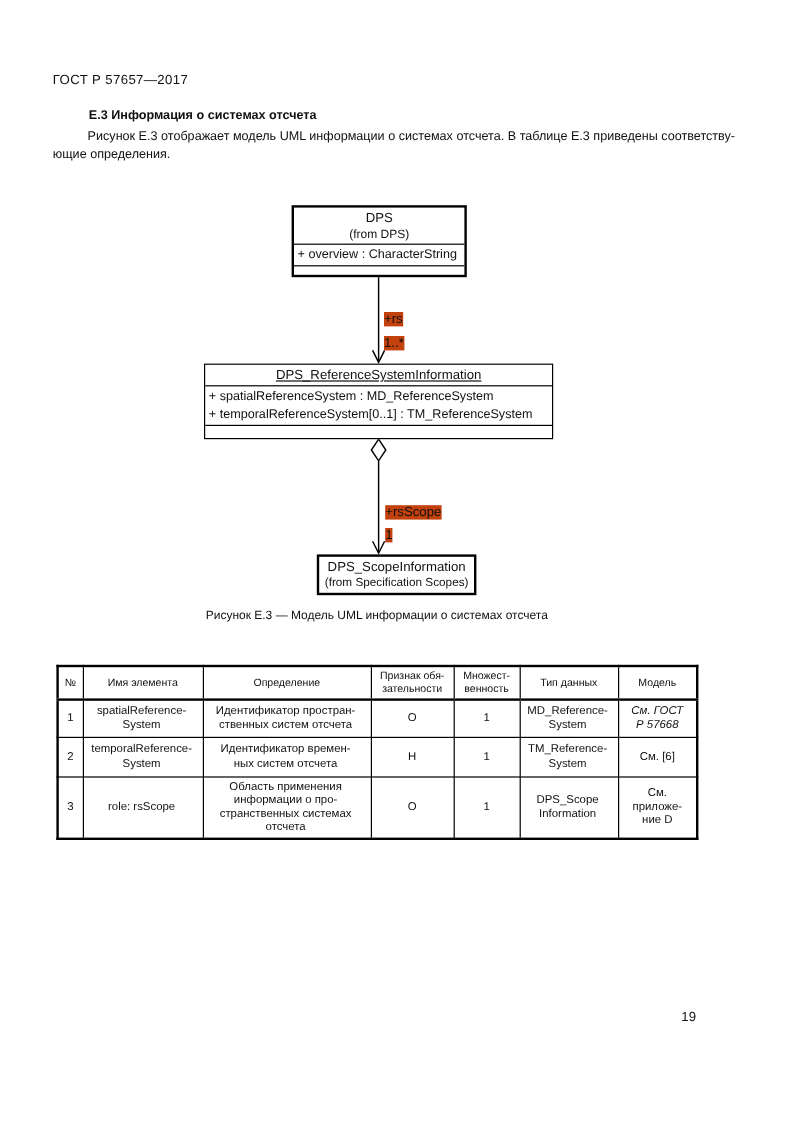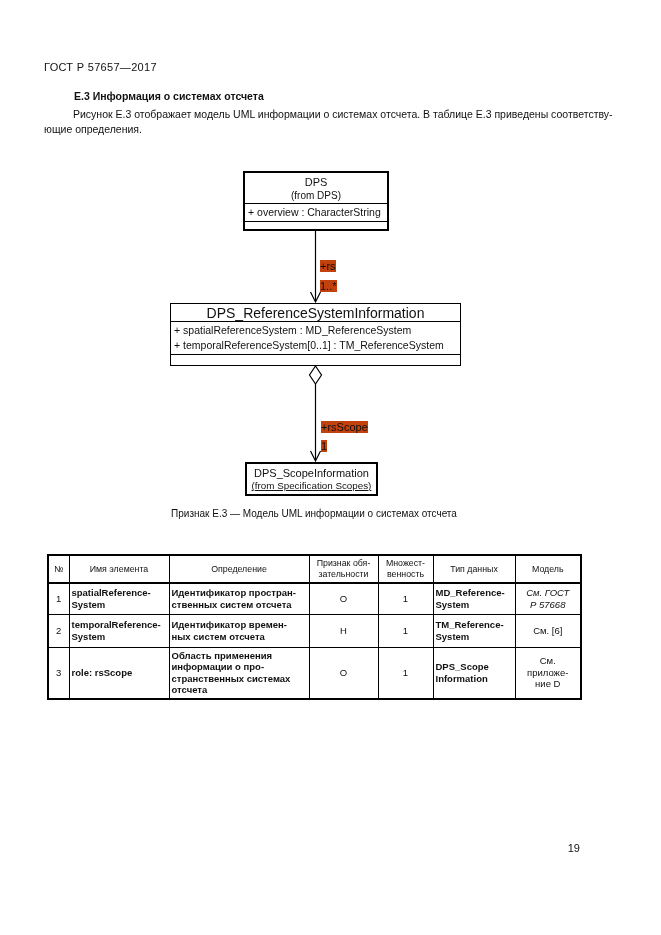--- a/index.html
+++ b/index.html
@@ -93,21 +93,21 @@
   }
   .data-table thead th {
     font-weight: normal;
     font-size: 8.8px;
     line-height: 11px;
     text-align: center;
     border-bottom: 2px solid #000;
     height: 27px;
   }
   .data-table td.c-center { text-align: center; }
-  .data-table td.c-left { text-align: left; padding-left: 2px; font-weight: bold; }
+  .data-table td.c-left { text-align: center; padding-left: 2px; }
   .row-1 { height: 31px; }
   .row-2 { height: 33px; }
   .row-3 { height: 50px; }
   .italic { font-style: italic; }
   .note-cell {
     white-space: normal !important;
     font-size: 10px;
     line-height: 13px;
     padding: 5px 6px 6px 6px !important;
     text-align: left;
@@ -158,43 +158,43 @@
       <div class="cb-attrs">
         <div>+ overview : CharacterString</div>
       </div>
       <div class="cb-empty" style="height:8px;"></div>
     </div>
 
     <div class="assoc-label" style="left:320px; top:113px;">+rs</div>
     <div class="assoc-label" style="left:320px; top:133px;">1..*</div>
 
     <div class="class-box thin" style="left:170px; top:156px; width:291px;">
-      <div class="cb-name" style="font-size:14px;">
+      <div class="cb-name" style="font-size:11px;text-decoration:underline;">
         <div>DPS_ReferenceSystemInformation</div>
       </div>
       <div class="cb-attrs">
         <div>+ spatialReferenceSystem : MD_ReferenceSystem</div>
         <div>+ temporalReferenceSystem[0..1] : TM_ReferenceSystem</div>
       </div>
       <div class="cb-empty" style="height:11px;"></div>
     </div>
 
     <div class="assoc-label" style="left:321px; top:274px;">+rsScope</div>
     <div class="assoc-label" style="left:321px; top:293px;">1</div>
 
-    <div class="class-box" style="left:245px; top:315px; width:133px;">
+    <div class="class-box" style="left:264px; top:315px; width:133px;">
       <div class="cb-name" style="padding:3px 2px 2px 2px; line-height:13px;">
         <div>DPS_ScopeInformation</div>
-        <div class="cb-stereotype" style="font-size:9.8px; line-height:12px;text-decoration:underline;">(from Specification Scopes)</div>
+        <div class="cb-stereotype" style="font-size:9.8px; line-height:12px;">(from Specification Scopes)</div>
       </div>
     </div>
 
   </div>
 
-  <div class="figure-caption">Признак Е.3 — Модель UML информации о системах отсчета</div>
+  <div class="figure-caption">Рисунок Е.3 — Модель UML информации о системах отсчета</div>
 
 
   <table class="data-table">
     <colgroup>
       <col style="width:21px">
         <col style="width:100px">
         <col style="width:140px">
       <col style="width:69px">
         <col style="width:55px">
         <col style="width:82px">

